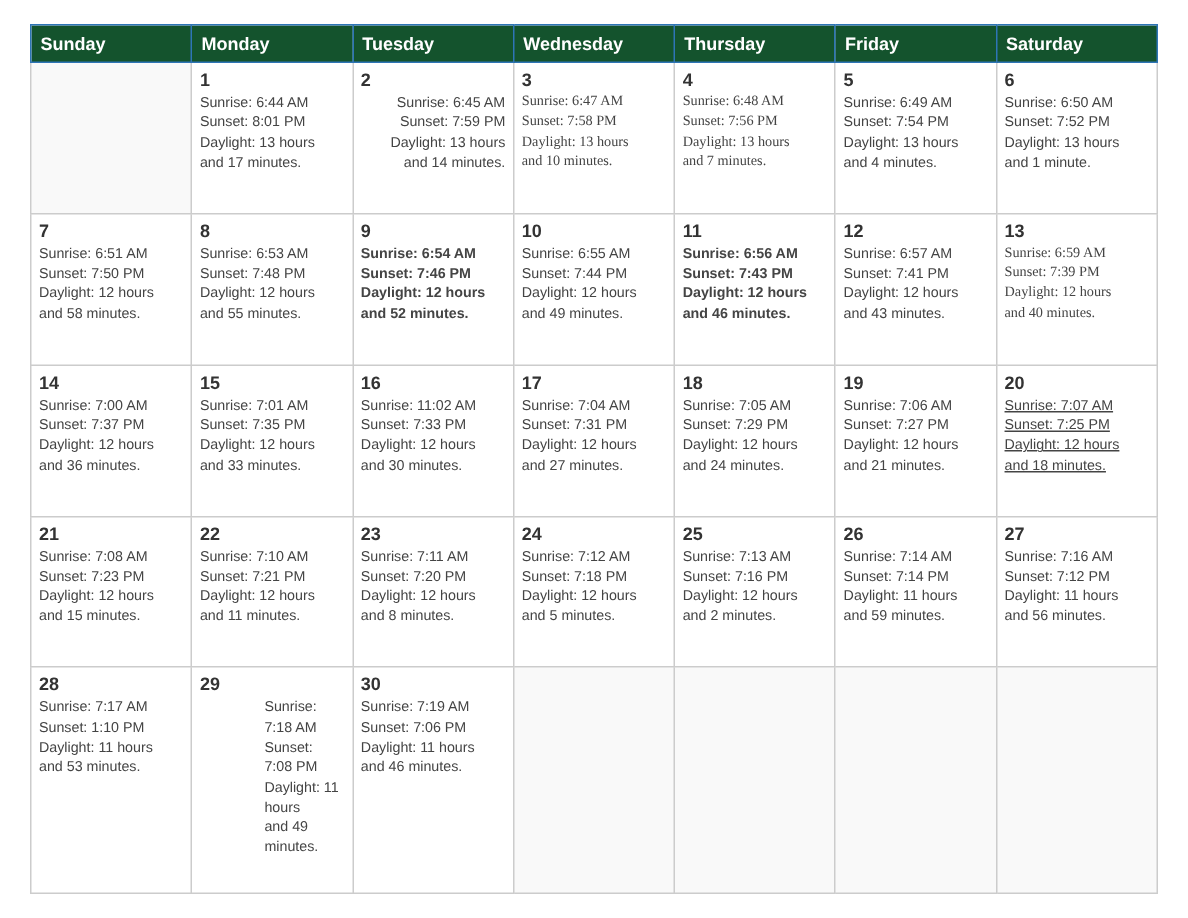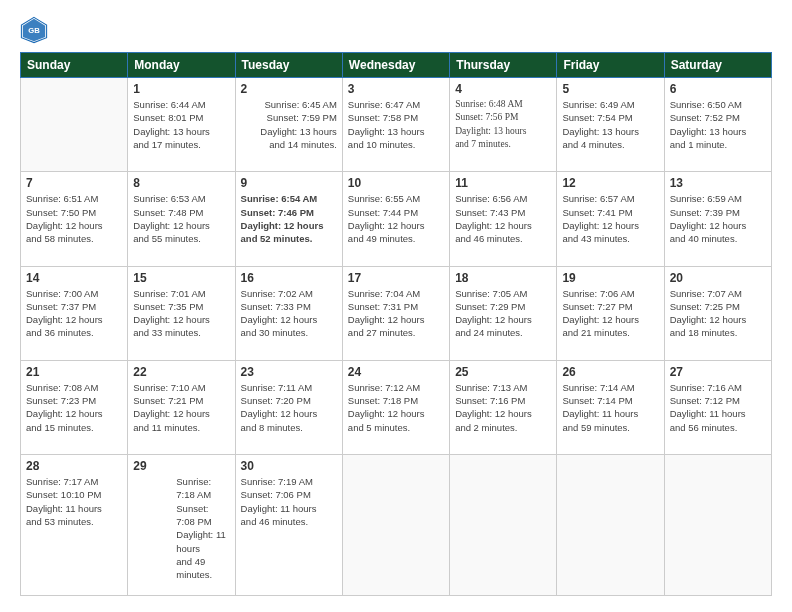--- a/index.html
+++ b/index.html
@@ -92,37 +92,20 @@
       line-height: 1.4;
     }
     .empty-cell {
       background: #f9f9f9;
     }
   </style>
 </head>
 <body>
 
 <div class="page">
-  <div class="header">
-    <div class="logo">
-      <svg class="logo-icon" viewBox="0 0 40 40">
-        <polygon points="20,4 36,14 36,30 20,36 4,30 4,14" fill="#1a6ab5" opacity="0.85"></polygon>
-        <polygon points="20,2 38,13 38,31 20,38 2,31 2,13" fill="none" stroke="#1a6ab5" stroke-width="1.5"></polygon>
-        <text x="20" y="24" text-anchor="middle" fill="white" font-size="11" font-weight="bold">GB</text>
-      </svg>
-      <div class="logo-text">
-        <span></span><br>
-        <span style="color:#1a6ab5"></span>
-      </div>
-    </div>
-    <div class="title-block">
-      <div class="month-title"></div>
-      <div class="location"></div>
-    </div>
-  </div>
 
   <table class="calendar">
     <thead>
       <tr>
       <th>Sunday</th>
           <th>Monday</th>
           <th>Tuesday</th>
           <th>Wednesday</th>
           <th>Thursday</th>
           <th>Friday</th>
@@ -141,21 +124,21 @@
           </td>
           <td>
             <span class="day-number">2</span>
             <div class="day-info" style="white-space: pre-line; text-align: right;">Sunrise: 6:45 AM
 Sunset: 7:59 PM
 Daylight: 13 hours
 and 14 minutes.</div>
           </td>
           <td>
             <span class="day-number">3</span>
-            <div class="day-info" style="white-space: pre-line;">Sunrise: 6:47 AM
+            <div class="day-info" style="white-space: pre-line; font-family: Liberation Serif, serif;">Sunrise: 6:47 AM
 Sunset: 7:58 PM
 Daylight: 13 hours
 and 10 minutes.</div>
           </td>
           <td>
             <span class="day-number">4</span>
             <div class="day-info" style="white-space: pre-line; font-family: Liberation Serif, serif;">Sunrise: 6:48 AM
 Sunset: 7:56 PM
 Daylight: 13 hours
 and 7 minutes.</div>
@@ -199,35 +182,35 @@
           </td>
           <td>
             <span class="day-number">10</span>
             <div class="day-info" style="white-space: pre-line;">Sunrise: 6:55 AM
 Sunset: 7:44 PM
 Daylight: 12 hours
 and 49 minutes.</div>
           </td>
           <td>
             <span class="day-number">11</span>
-            <div class="day-info" style="white-space: pre-line;">Sunrise: 6:56 AM
+            <div class="day-info" style="white-space: pre-line; font-weight: bold;">Sunrise: 6:56 AM
 Sunset: 7:43 PM
 Daylight: 12 hours
 and 46 minutes.</div>
           </td>
           <td>
             <span class="day-number">12</span>
             <div class="day-info" style="white-space: pre-line;">Sunrise: 6:57 AM
 Sunset: 7:41 PM
 Daylight: 12 hours
 and 43 minutes.</div>
           </td>
           <td>
             <span class="day-number">13</span>
-            <div class="day-info" style="white-space: pre-line;">Sunrise: 6:59 AM
+            <div class="day-info" style="white-space: pre-line; font-family: Liberation Serif, serif;">Sunrise: 6:59 AM
 Sunset: 7:39 PM
 Daylight: 12 hours
 and 40 minutes.</div>
           </td>
         </tr>
         <tr>
           <td>
             <span class="day-number">14</span>
             <div class="day-info" style="white-space: pre-line;">Sunrise: 7:00 AM
 Sunset: 7:37 PM
@@ -236,21 +219,21 @@
           </td>
           <td>
             <span class="day-number">15</span>
             <div class="day-info" style="white-space: pre-line;">Sunrise: 7:01 AM
 Sunset: 7:35 PM
 Daylight: 12 hours
 and 33 minutes.</div>
           </td>
           <td>
             <span class="day-number">16</span>
-            <div class="day-info" style="white-space: pre-line;">Sunrise: 7:02 AM
+            <div class="day-info" style="white-space: pre-line;">Sunrise: 11:02 AM
 Sunset: 7:33 PM
 Daylight: 12 hours
 and 30 minutes.</div>
           </td>
           <td>
             <span class="day-number">17</span>
             <div class="day-info" style="white-space: pre-line;">Sunrise: 7:04 AM
 Sunset: 7:31 PM
 Daylight: 12 hours
 and 27 minutes.</div>
@@ -264,21 +247,21 @@
           </td>
           <td>
             <span class="day-number">19</span>
             <div class="day-info" style="white-space: pre-line;">Sunrise: 7:06 AM
 Sunset: 7:27 PM
 Daylight: 12 hours
 and 21 minutes.</div>
           </td>
           <td>
             <span class="day-number">20</span>
-            <div class="day-info" style="white-space: pre-line;">Sunrise: 7:07 AM
+            <div class="day-info" style="white-space: pre-line; text-decoration: underline;">Sunrise: 7:07 AM
 Sunset: 7:25 PM
 Daylight: 12 hours
 and 18 minutes.</div>
           </td>
         </tr>
         <tr>
           <td>
             <span class="day-number">21</span>
             <div class="day-info" style="white-space: pre-line;">Sunrise: 7:08 AM
 Sunset: 7:23 PM
@@ -325,21 +308,21 @@
             <div class="day-info" style="white-space: pre-line;">Sunrise: 7:16 AM
 Sunset: 7:12 PM
 Daylight: 11 hours
 and 56 minutes.</div>
           </td>
         </tr>
         <tr>
           <td>
             <span class="day-number">28</span>
             <div class="day-info" style="white-space: pre-line;">Sunrise: 7:17 AM
-Sunset: 10:10 PM
+Sunset: 1:10 PM
 Daylight: 11 hours
 and 53 minutes.</div>
           </td>
           <td>
             <span class="day-number">29</span>
             <div class="day-info" style="white-space: pre-line; margin-left: 43px;">Sunrise: 7:18 AM
 Sunset: 7:08 PM
 Daylight: 11 hours
 and 49 minutes.</div>
           </td>

